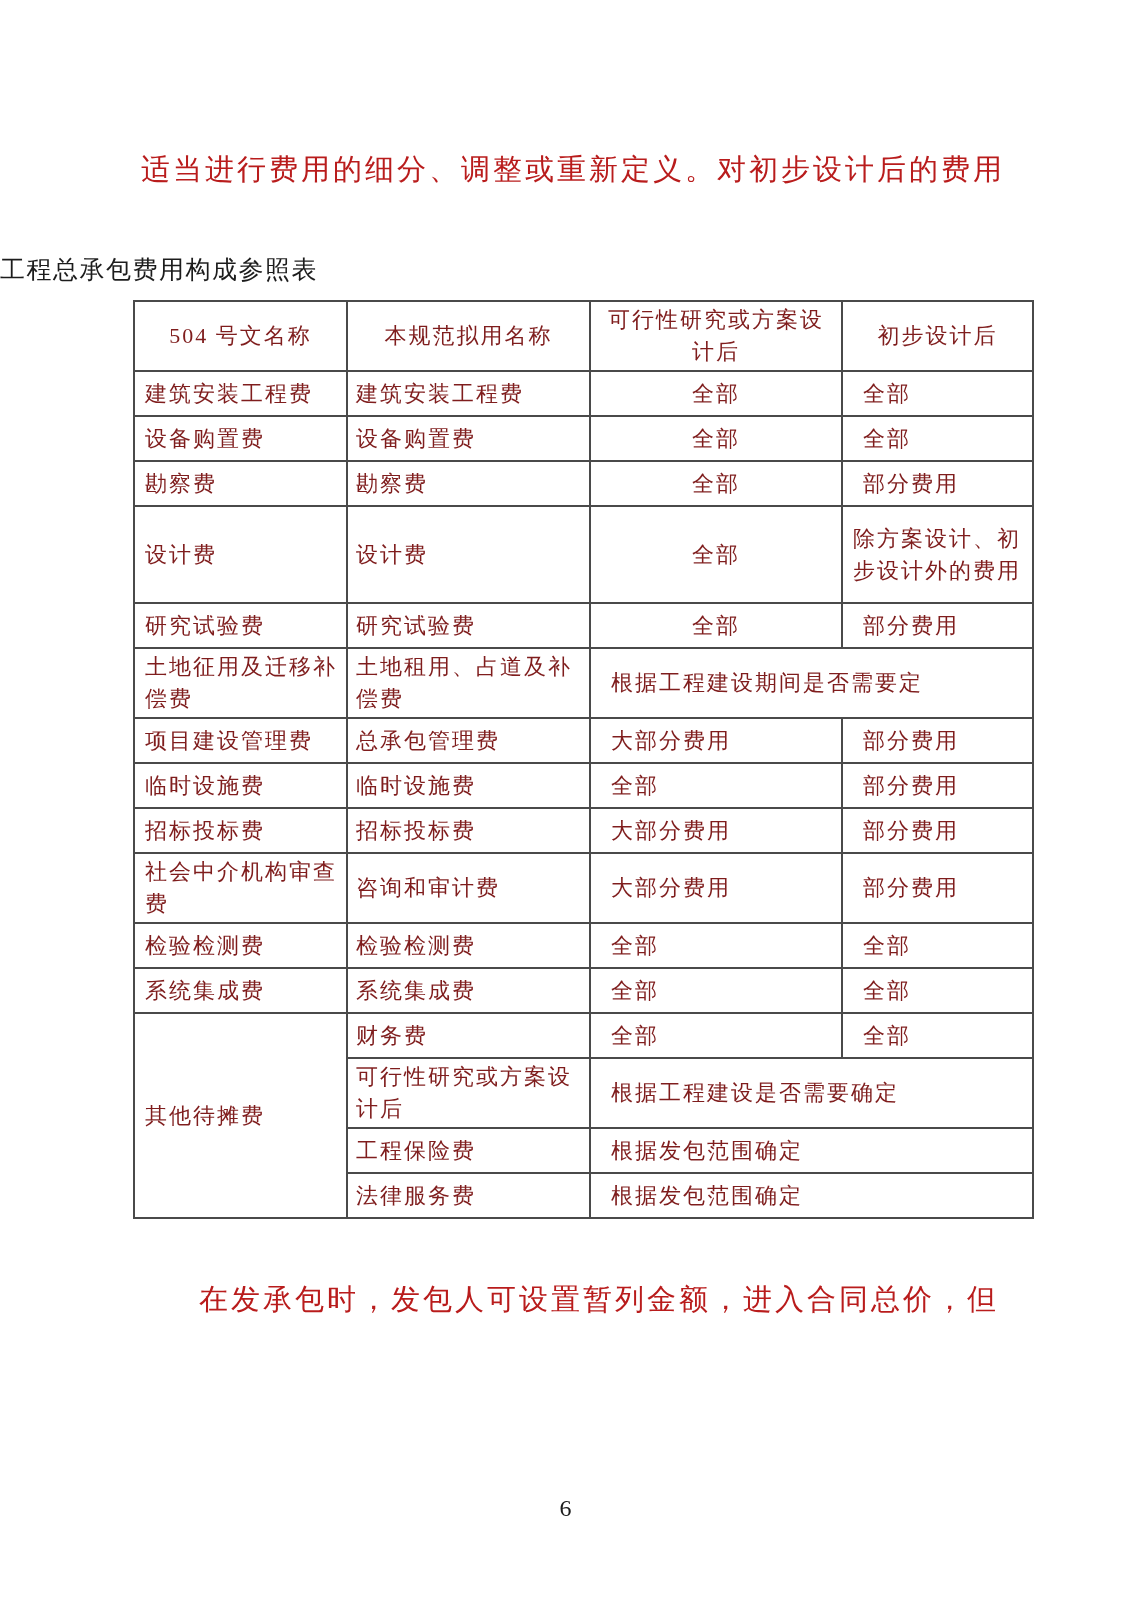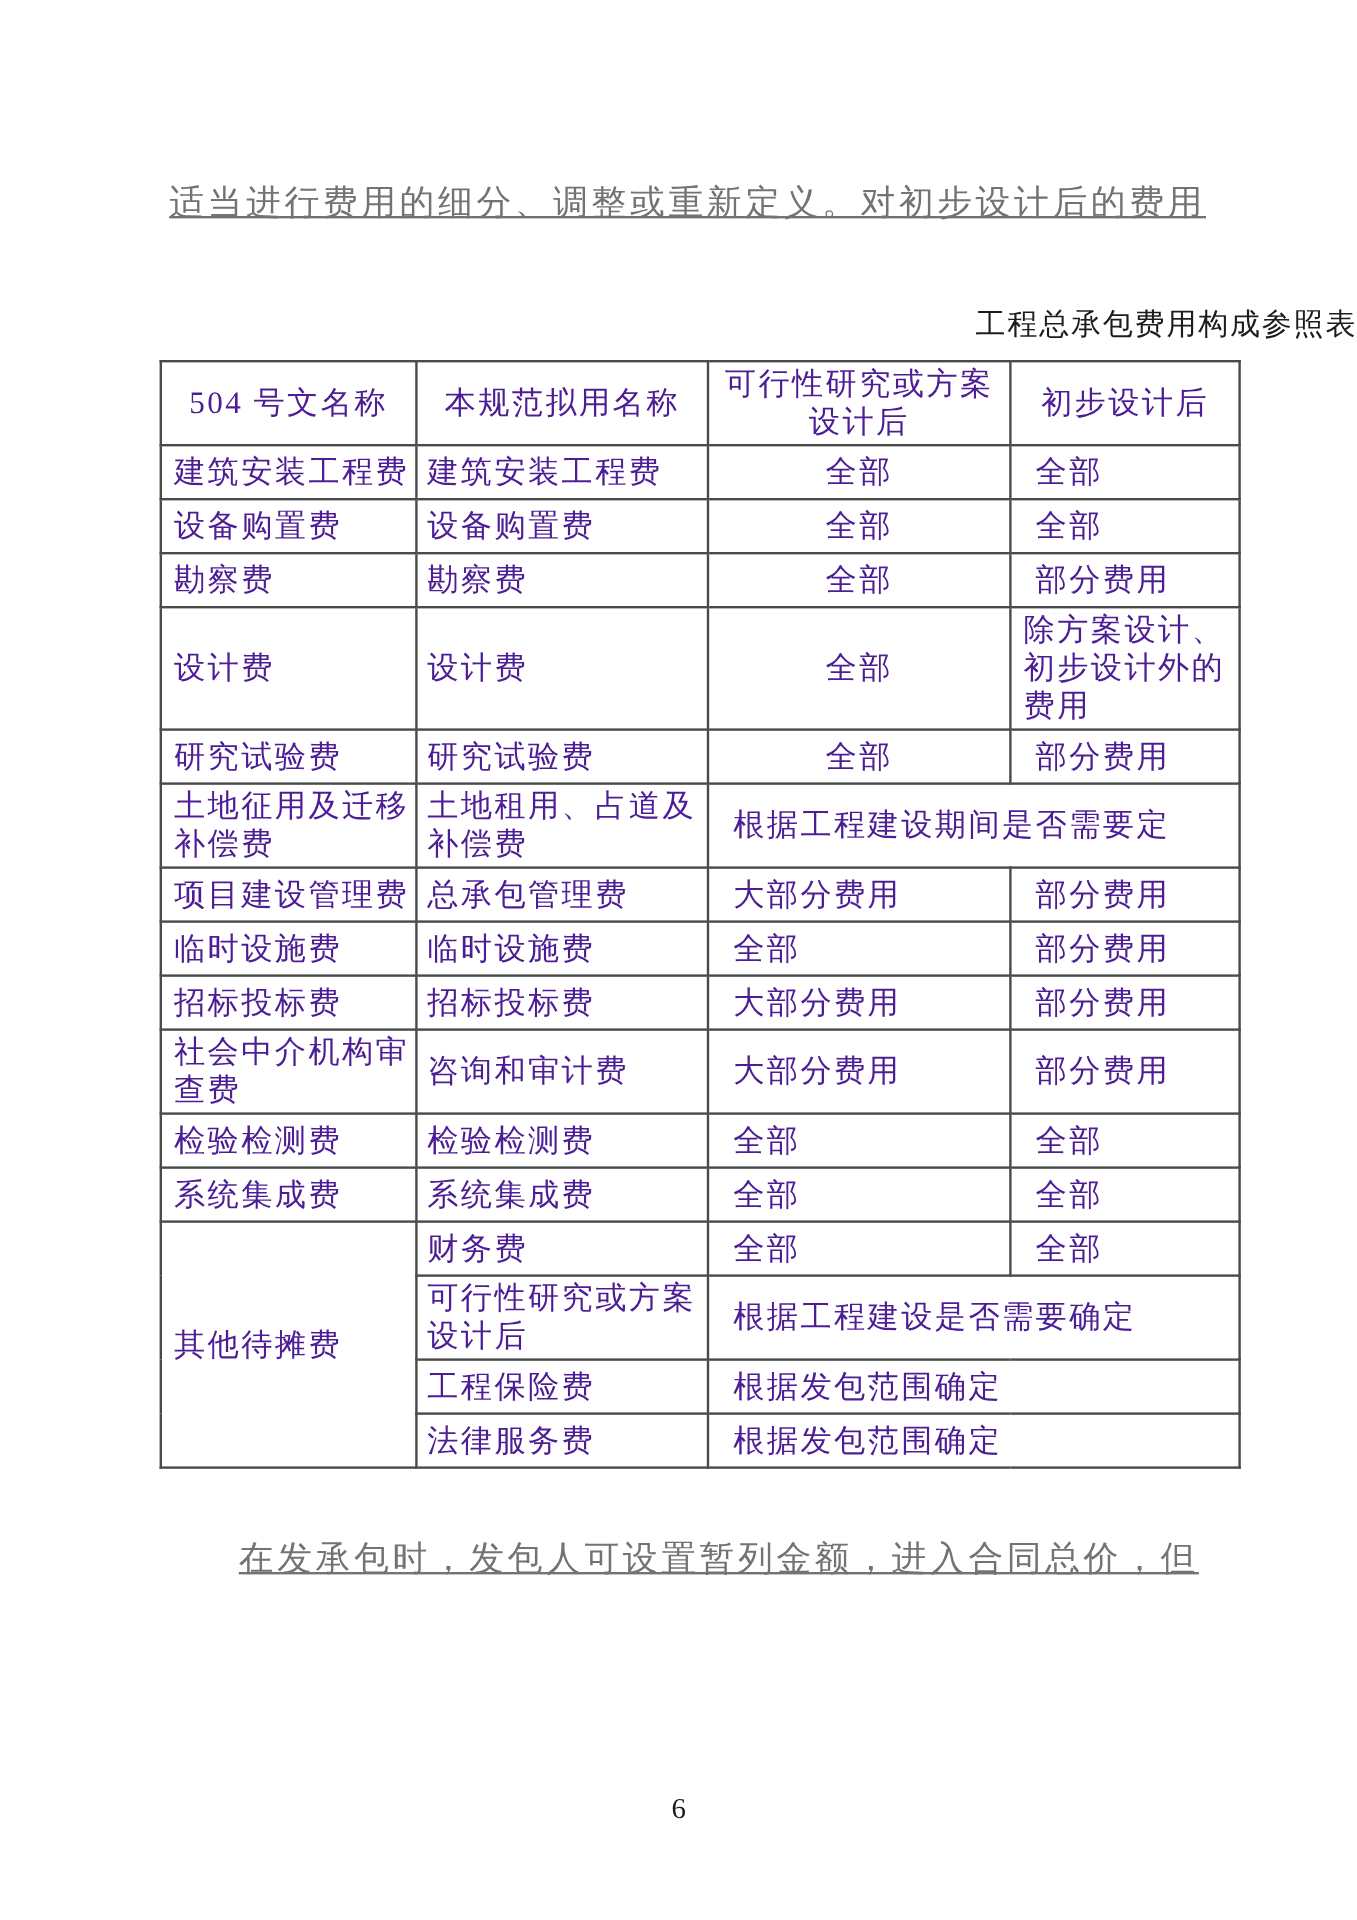--- a/index.html
+++ b/index.html
@@ -12,45 +12,44 @@
     font-family: "Liberation Serif", "DejaVu Serif", serif;
     color: #1c1c1c;
     overflow: hidden;
   }
   .para-line {
     position: absolute;
     font-size: 29px;
     line-height: 34px;
     letter-spacing: 3px;
     white-space: nowrap;
-    color: #737373;
-    text-decoration: underline;
+    color: #b91c1c;
   }
   .doc-title {
     position: absolute;
     left: 0;
     width: 100%;
-    text-align: right;
+    text-align: left;
     font-size: 25px;
     letter-spacing: 1.5px;
     color: #1c1c1c;
   }
   .tbl-wrap {
     position: absolute;
     left: 133px;
     top: 300px;
     width: 899px;
   }
   table.cost-table {
     border-collapse: collapse;
     table-layout: fixed;
     width: 899px;
-    font-size: 26px;
+    font-size: 22px;
     letter-spacing: 2px;
-    color: #4c1d95;
+    color: #7f1d1d;
   }
   table.cost-table td {
     border: 2px solid #4a4a4a;
     vertical-align: middle;
     line-height: 32px;
     overflow: hidden;
   }
   tr.rh45 { height: 45px; }
   tr.rh68 { height: 68px; }
   tr.rh97 { height: 97px; }

